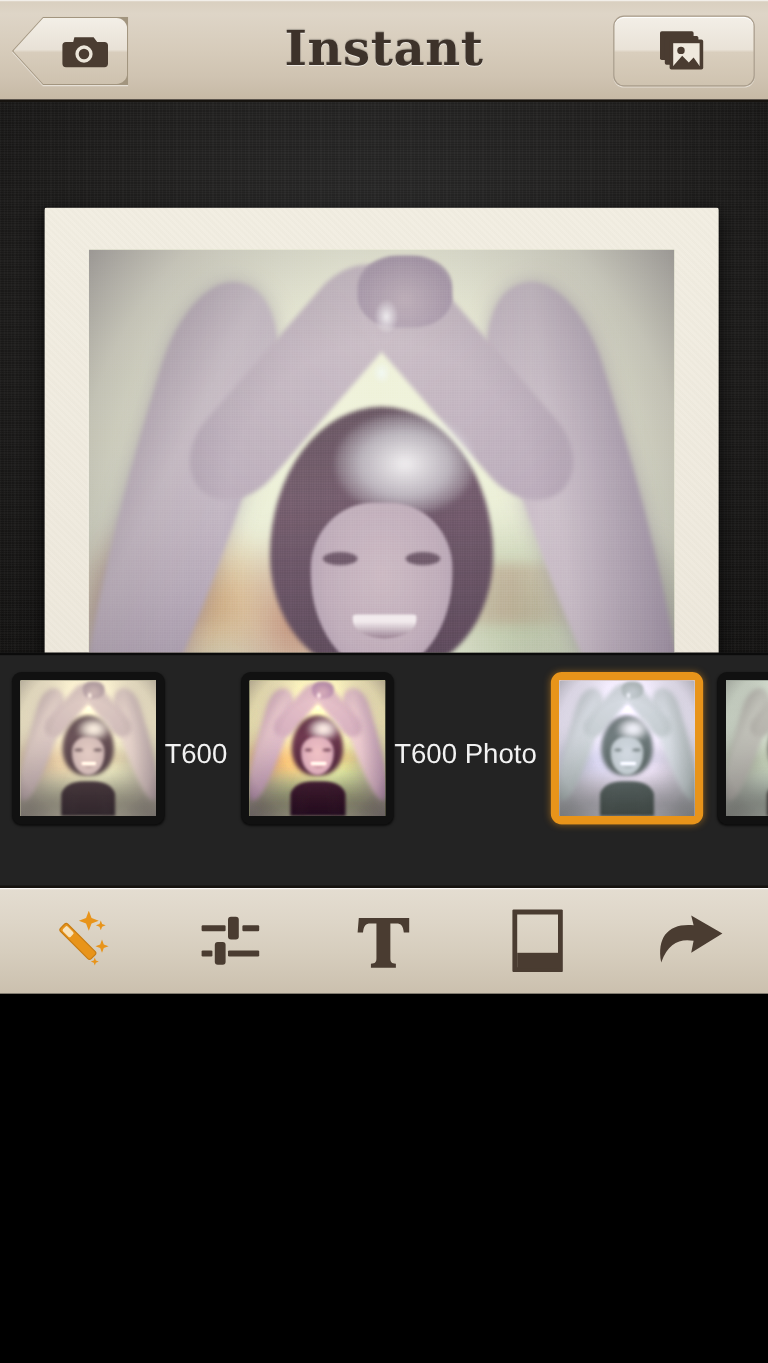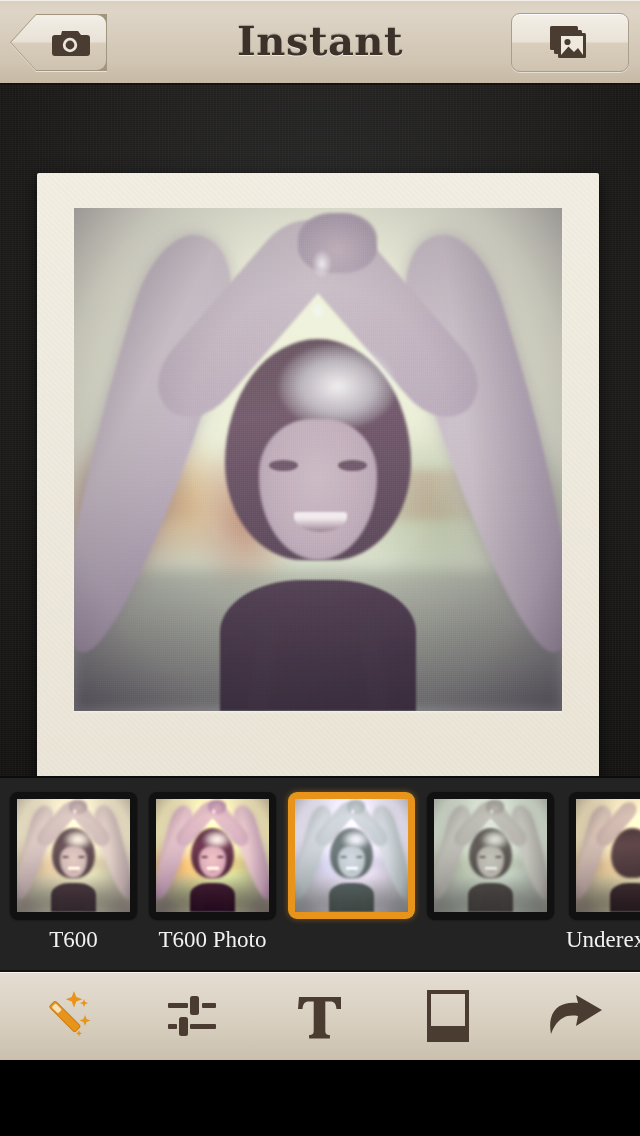--- a/index.html
+++ b/index.html
@@ -3,21 +3,21 @@
 <meta charset="utf-8">
 <style>
   * { margin:0; padding:0; box-sizing:border-box; }
   html,body{
     width:640px; height:1136px; overflow:hidden;
     font-family:"Liberation Sans", sans-serif;
     background:#000;
   }
   #app{
     position:relative;
-    width:640px; height:1060px;
+    width:640px; height:828px;
     display:flex; flex-direction:column;
     background:#1d1d1d;
   }
 
   
   .navbar{
     position:relative;
     height:85px; flex:0 0 85px;
     background:linear-gradient(to bottom,#d9cfbf 0%, #ded5c7 14%, #d6cbba 52%, #cfc3b1 78%, #c6b9a5 100%);
     border-bottom:2px solid #9d9283;
@@ -243,23 +243,22 @@
     flex:0 0 194px; height:194px;
     background:#232323;
     border-top:2px solid #0b0b0b;
     display:flex; align-items:flex-start;
     padding:14px 0 0 10px;
     gap:12px;
     overflow:hidden;
   }
   .filter-cell{
     flex:0 0 127px;
-    display:flex; flex-direction:column; align-items:center;
+    display:flex; flex-direction:row; align-items:center;
     cursor:pointer;
-    font-family:Liberation Serif, serif;
   }
   .filter-thumb{
     position:relative;
     width:127px; height:127px;
     border-radius:8px;
     background:#111;
     padding:7px;
     box-shadow:0 1px 2px rgba(0,0,0,.7);
   }
   .filter-cell.selected .filter-thumb{

